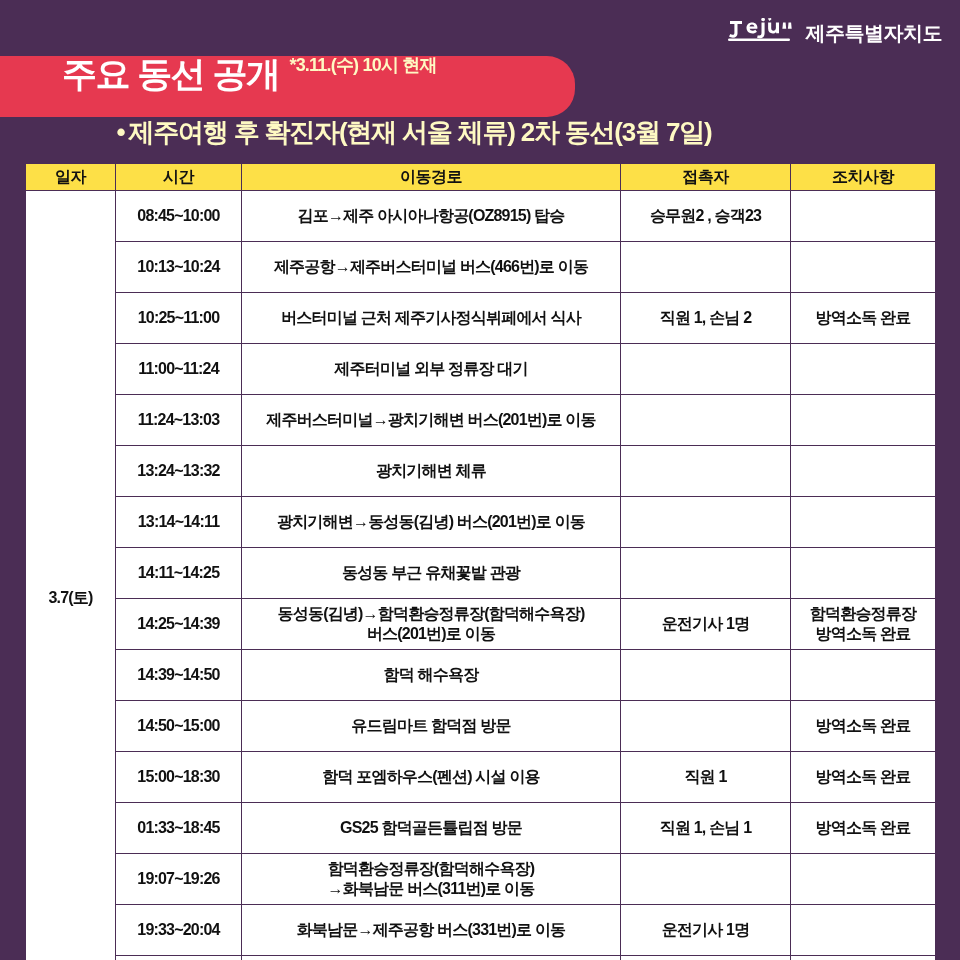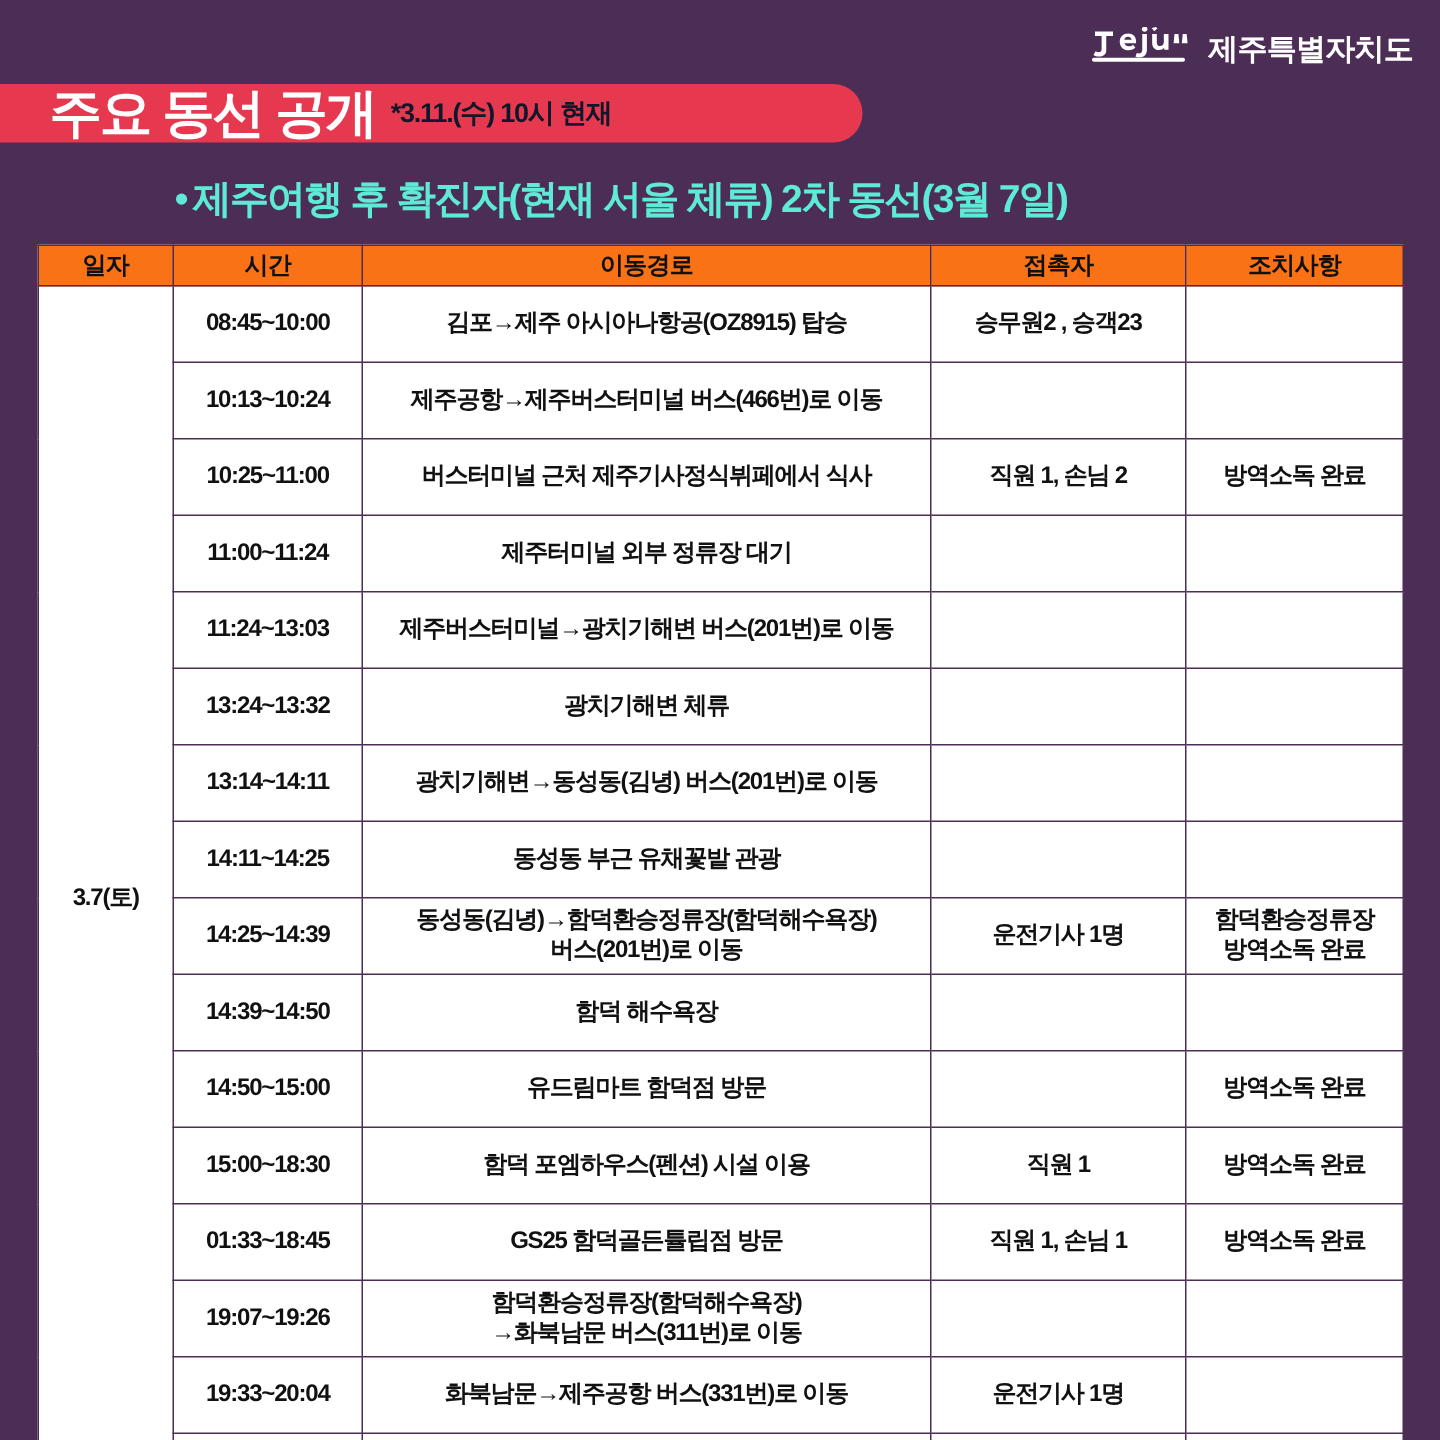--- a/index.html
+++ b/index.html
@@ -38,56 +38,55 @@
     line-height: 1;
     white-space: nowrap;
   }
 
   
   .banner {
     position: absolute;
     top: 56px;
     left: 0;
     width: 575px;
-    height: 39px;
+    height: 61px;
     background: #e63950;
     border-top-right-radius: 28px;
     border-bottom-right-radius: 28px;
     display: flex;
-    align-items: center;
     box-sizing: border-box;
-    padding-left: 33px;
+    padding-left: 62px;
   }
   .banner-title {
     color: #ffffff;
     font-size: 35px;
     font-weight: bold;
     letter-spacing: -1.5px;
     line-height: 1;
     white-space: nowrap;
   }
   .banner-note {
-    color: #0f172a;
+    color: #fef9c3;
     font-size: 18px;
     font-weight: bold;
     letter-spacing: -0.8px;
     line-height: 1;
     white-space: nowrap;
     margin-left: 10px;
     padding-bottom: 2px;
   }
 
   
   .subtitle {
     position: absolute;
     top: 118px;
     left: 0;
     width: 828px;
     text-align: center;
-    color: #5eead4;
+    color: #fef9c3;
     font-size: 26px;
     font-weight: bold;
     letter-spacing: -1.2px;
     line-height: 1.1;
     white-space: nowrap;
   }
   .subtitle .bullet {
     display: inline-block;
     margin-right: 4px;
   }
@@ -109,21 +108,21 @@
   table.route th,
   table.route td {
     border: 1px solid #4b2d55;
     color: #111111;
     text-align: center;
     vertical-align: middle;
     letter-spacing: -0.8px;
     padding: 2px 3px;
   }
   table.route thead th {
-    background: #f97316;
+    background: #fde047;
     font-size: 16px;
     font-weight: bold;
     height: 24px;
     padding: 1px 2px;
     letter-spacing: -0.5px;
   }
   table.route tbody td {
     font-size: 16px;
     font-weight: bold;
     height: 46px;

